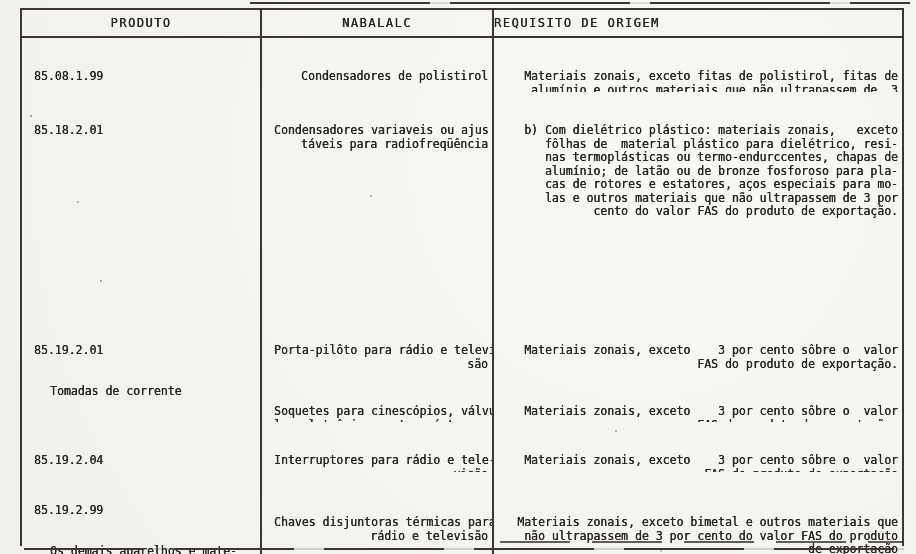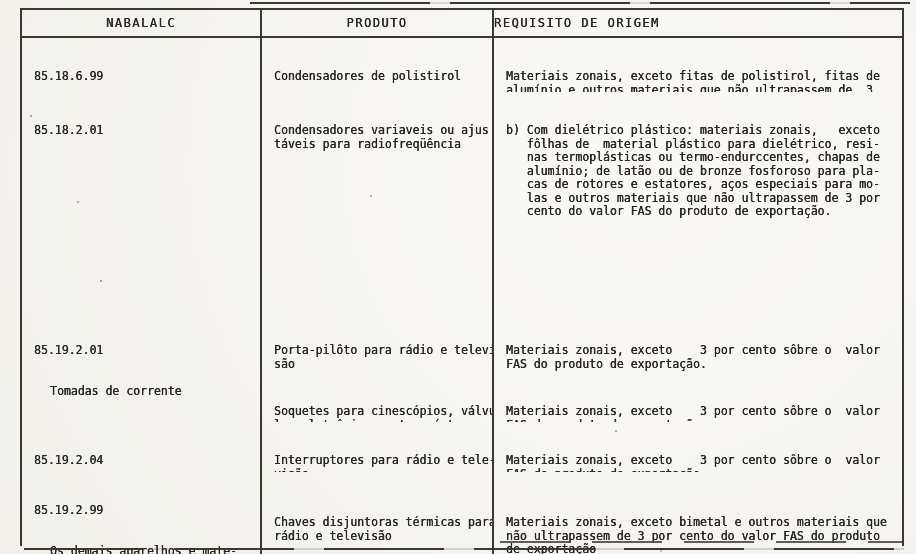--- a/index.html
+++ b/index.html
@@ -31,21 +31,21 @@
   .th.req { justify-content:flex-start; }
   .th + .th { border-left:2px solid #3a382f; }
   .trow { display:grid; grid-template-columns:238px 232px 1fr; }
   .td {
     box-sizing:border-box; padding:5px 4px 0 12px;
     font-size:11.5px; line-height:13.5px; white-space:pre; overflow:hidden;
     text-shadow:0.3px 0 0 currentColor;
   }
   .td + .td { border-left:2px solid #3a382f; }
   .code-note { padding-left:16px; white-space:pre; }
-  .block { margin:0 0 7px 0; }
+  .block { margin:0 0 7px 0;text-align:right; }
   .mt12 { margin-top:12px; }
   .stray-top {
     position:absolute; left:250px; top:2px; width:660px; height:2px;
     background:repeating-linear-gradient(90deg,#3a382f 0 180px, rgba(58,56,47,0.15) 180px 200px);
   }
   .bottom-dash-a {
     position:absolute; left:500px; top:541px; width:404px; height:2px;
     background:repeating-linear-gradient(90deg,#3a382f 0 70px, transparent 70px 92px);
     opacity:0.8;
   }
@@ -56,28 +56,28 @@
 </style>
 </head>
 <body>
 
 <div class="scan">
   <div class="stray-top"></div>
 
   <div class="table">
 
     <div class="thead">
+      <div class="th">PRODUTO</div>
       <div class="th">NABALALC</div>
-      <div class="th">PRODUTO</div>
       <div class="th req">REQUISITO DE ORIGEM</div>
     </div>
 
     <div class="trow">
       <div class="td">
-        <div>85.18.6.99</div>
+        <div>85.08.1.99</div>
         
       </div>
       <div class="td">
         <p class="block">Condensadores de polistirol</p>
       </div>
       <div class="td">
         <p class="block">Materiais zonais, exceto fitas de polistirol, fitas de
 alumínio e outros materiais que não ultrapassem de  3
 por cento do valor FAS do produto de exportação.</p>
       </div>

